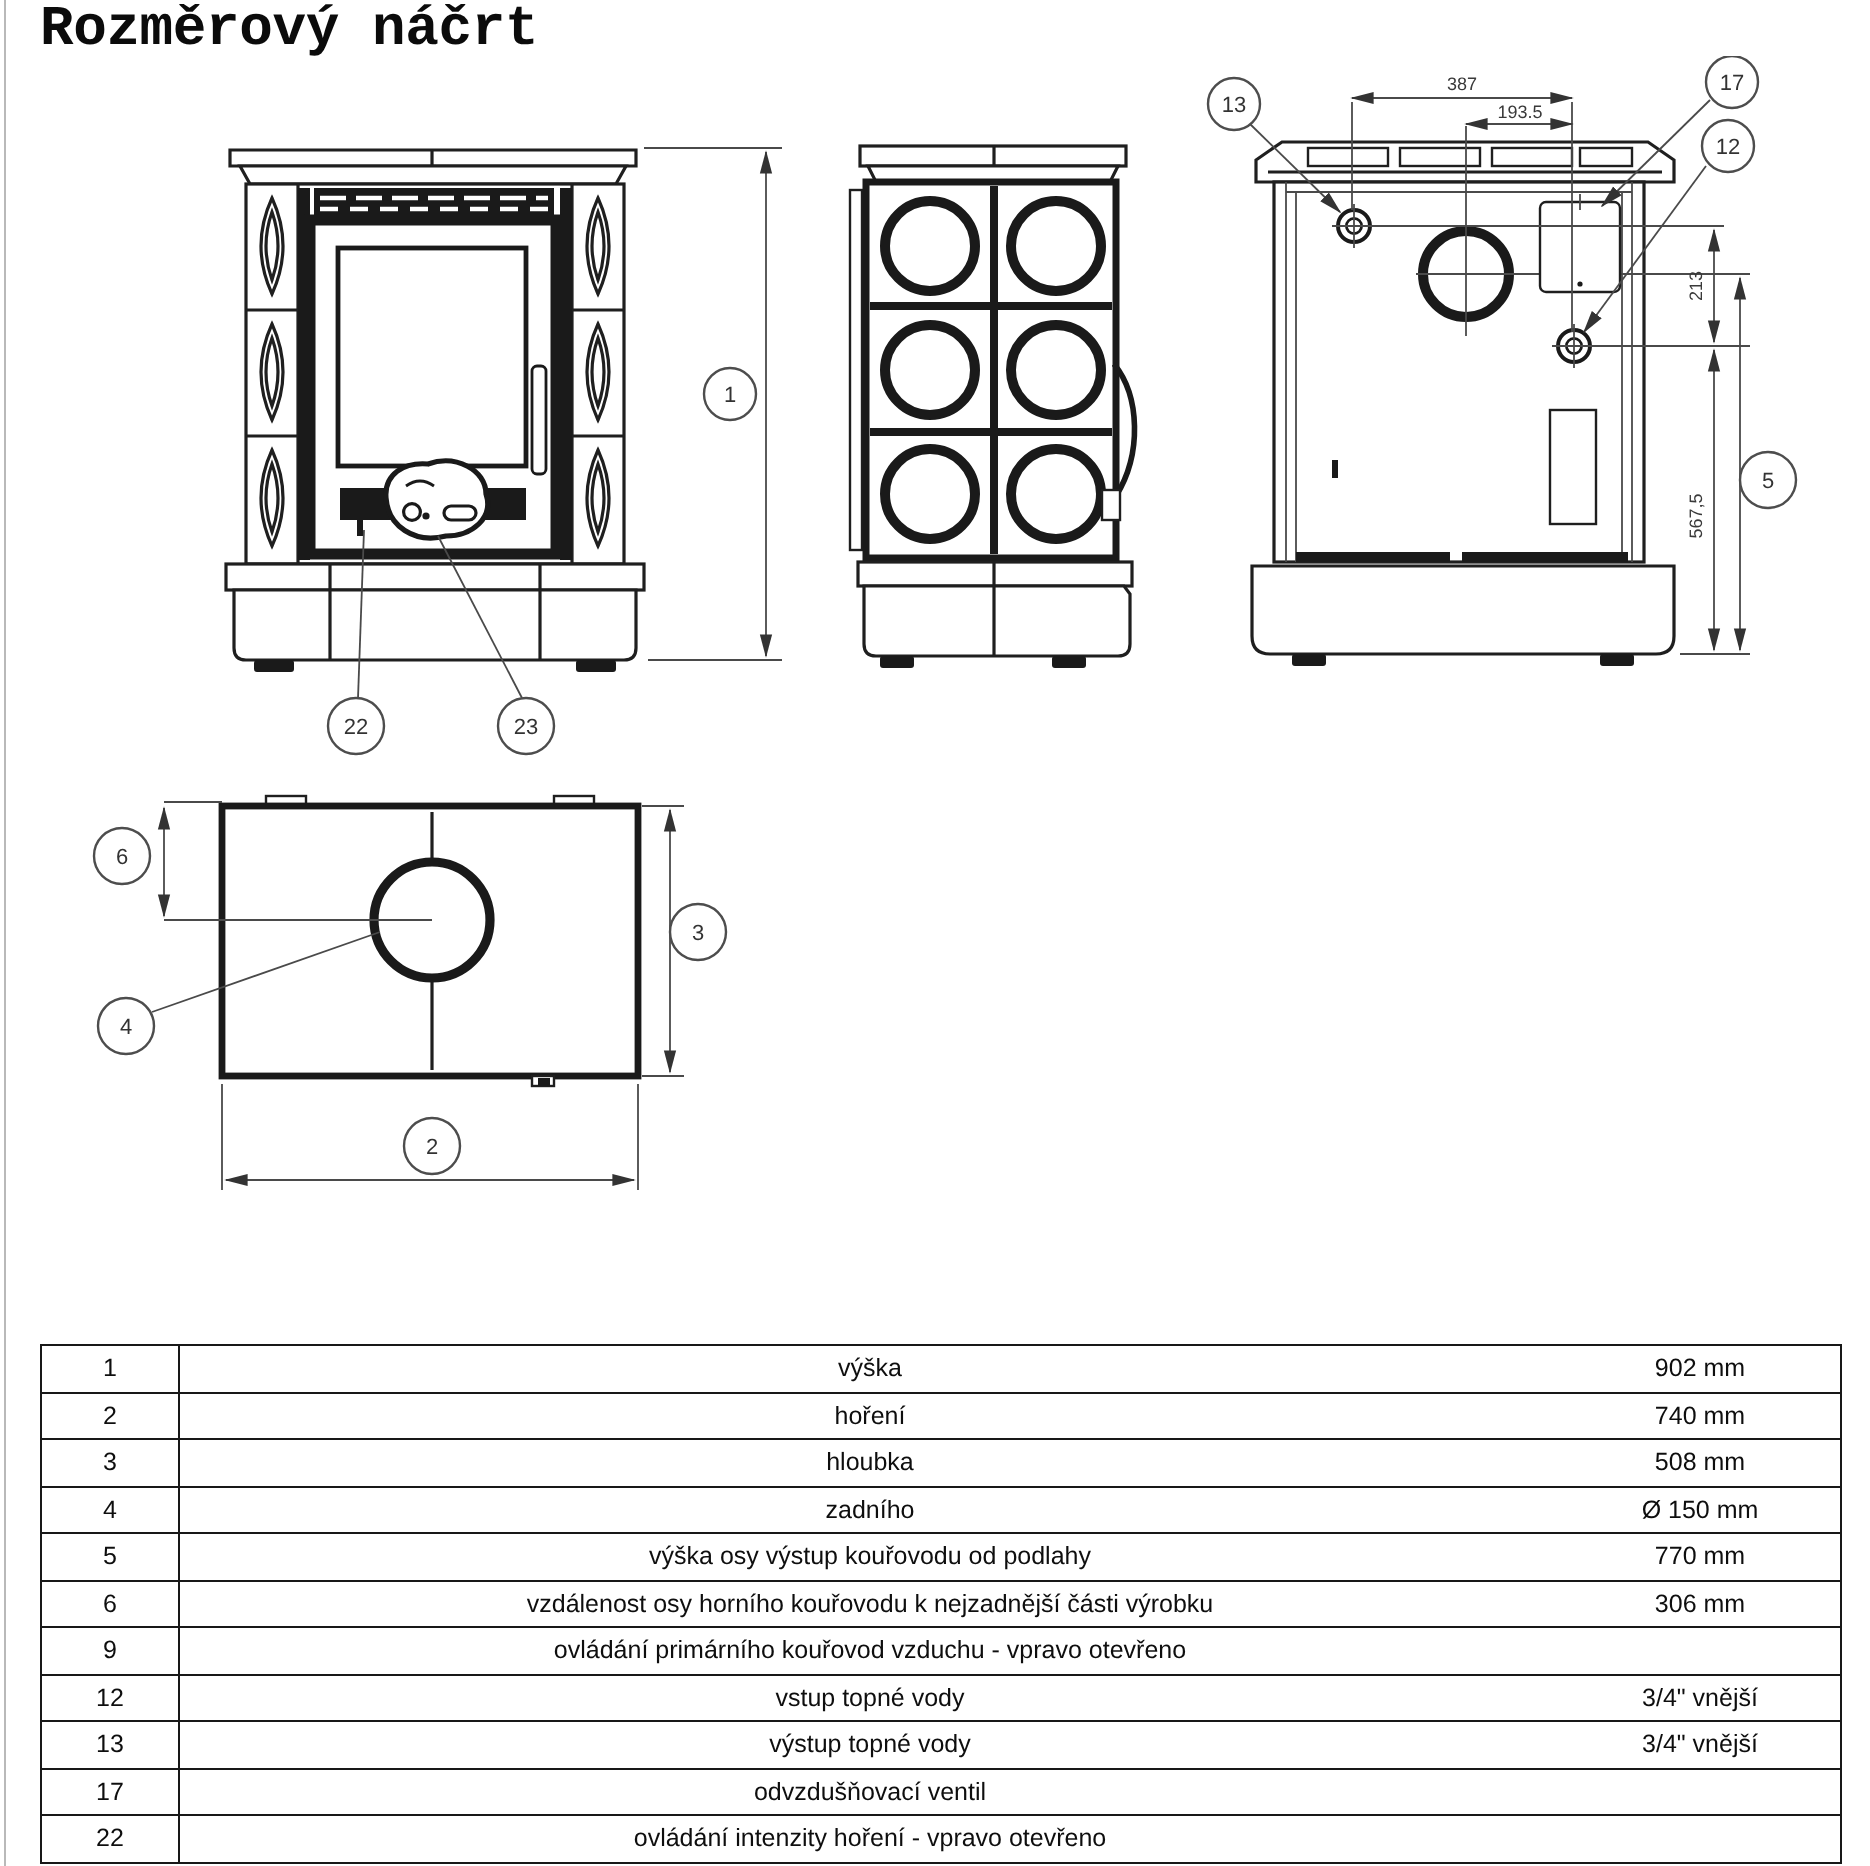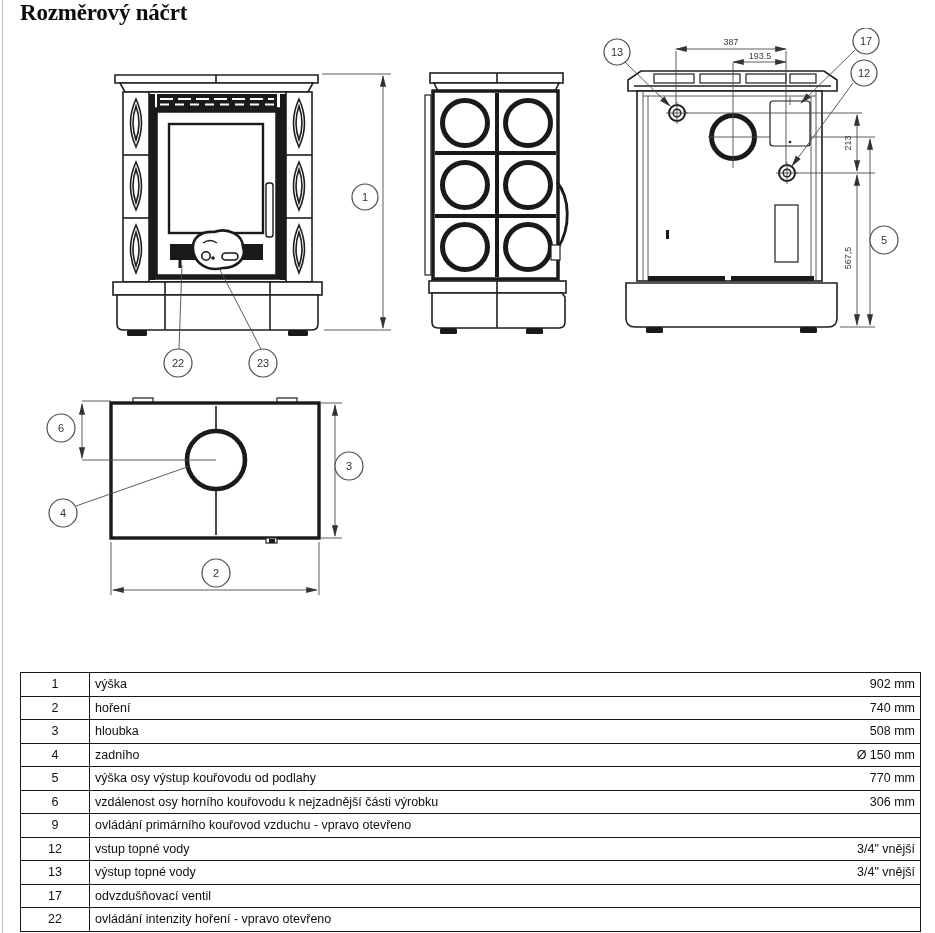--- a/index.html
+++ b/index.html
@@ -1,20 +1,20 @@
 <!DOCTYPE html>
 <html><head>
 <meta charset="utf-8">
 <style>
   html,body{margin:0;padding:0;background:#fff;}
   #page{position:relative;width:935px;height:933px;background:#ffffff;overflow:hidden;
         font-family:"Liberation Sans",sans-serif;color:#111;}
   #left-edge{position:absolute;left:2px;top:0;width:1px;height:933px;background:#b9b9b9;}
-  .h-title{position:absolute;left:20px;margin:0;font-family:Liberation Serif, serif;
-           font-weight:bold;font-size:23px;color:#0b0b0b;letter-spacing:-0.2px;}
+  .h-title{position:absolute;left:20px;margin:0;font-family:Liberation Mono, monospace;
+           font-weight:bold;font-size:28px;color:#0b0b0b;letter-spacing:-0.2px;}
   #title1{top:0px;}
   #title2{top:639px;}
   #drawing-svg{position:absolute;left:0;top:28px;}
 
   
   .ln{stroke:#1f1f1f;stroke-width:1.6;fill:none;}
   .lnf{stroke:#1f1f1f;stroke-width:1.6;fill:#fff;}
   .lnf2{stroke:#1f1f1f;stroke-width:1.2;fill:#fff;}
   .thick{stroke:#1a1a1a;stroke-width:3.5;fill:#fff;}
   .grid{stroke:#1a1a1a;stroke-width:4;fill:none;}
@@ -24,22 +24,22 @@
   .bal{stroke:#4d4d4d;stroke-width:1.2;fill:#fff;}
   .baltxt{font-family:"Liberation Sans",sans-serif;font-size:11px;fill:#333;text-anchor:middle;}
   .dimtxt{font-family:"Liberation Sans",sans-serif;font-size:9px;fill:#3a3a3a;text-anchor:middle;}
 
   
   #info-table{position:absolute;left:20px;top:672px;width:901px;border-collapse:collapse;
               table-layout:fixed;font-size:12.5px;color:#0e0e0e;}
   #info-table td{border:1.6px solid #181818;height:22.5px;padding:0 5px;vertical-align:middle;
                  white-space:nowrap;overflow:hidden;}
   #info-table td.c-num{width:68px;text-align:center;padding:0;}
-  #info-table td.c-val{width:130px;text-align:right;border-left:none;}
-  #info-table td.c-desc{border-right:none;}
+  #info-table td.c-val{width:130px;text-align:center;border-left:none;}
+  #info-table td.c-desc{border-right:none;text-align:center;}
 </style>
 </head>
 <body>
 
 <div id="page">
   <div id="left-edge"></div>
 
   <h1 id="title1" class="h-title">Rozměrový náčrt</h1>
 
   <svg id="drawing-svg" width="935" height="582" viewBox="0 28 935 582">

